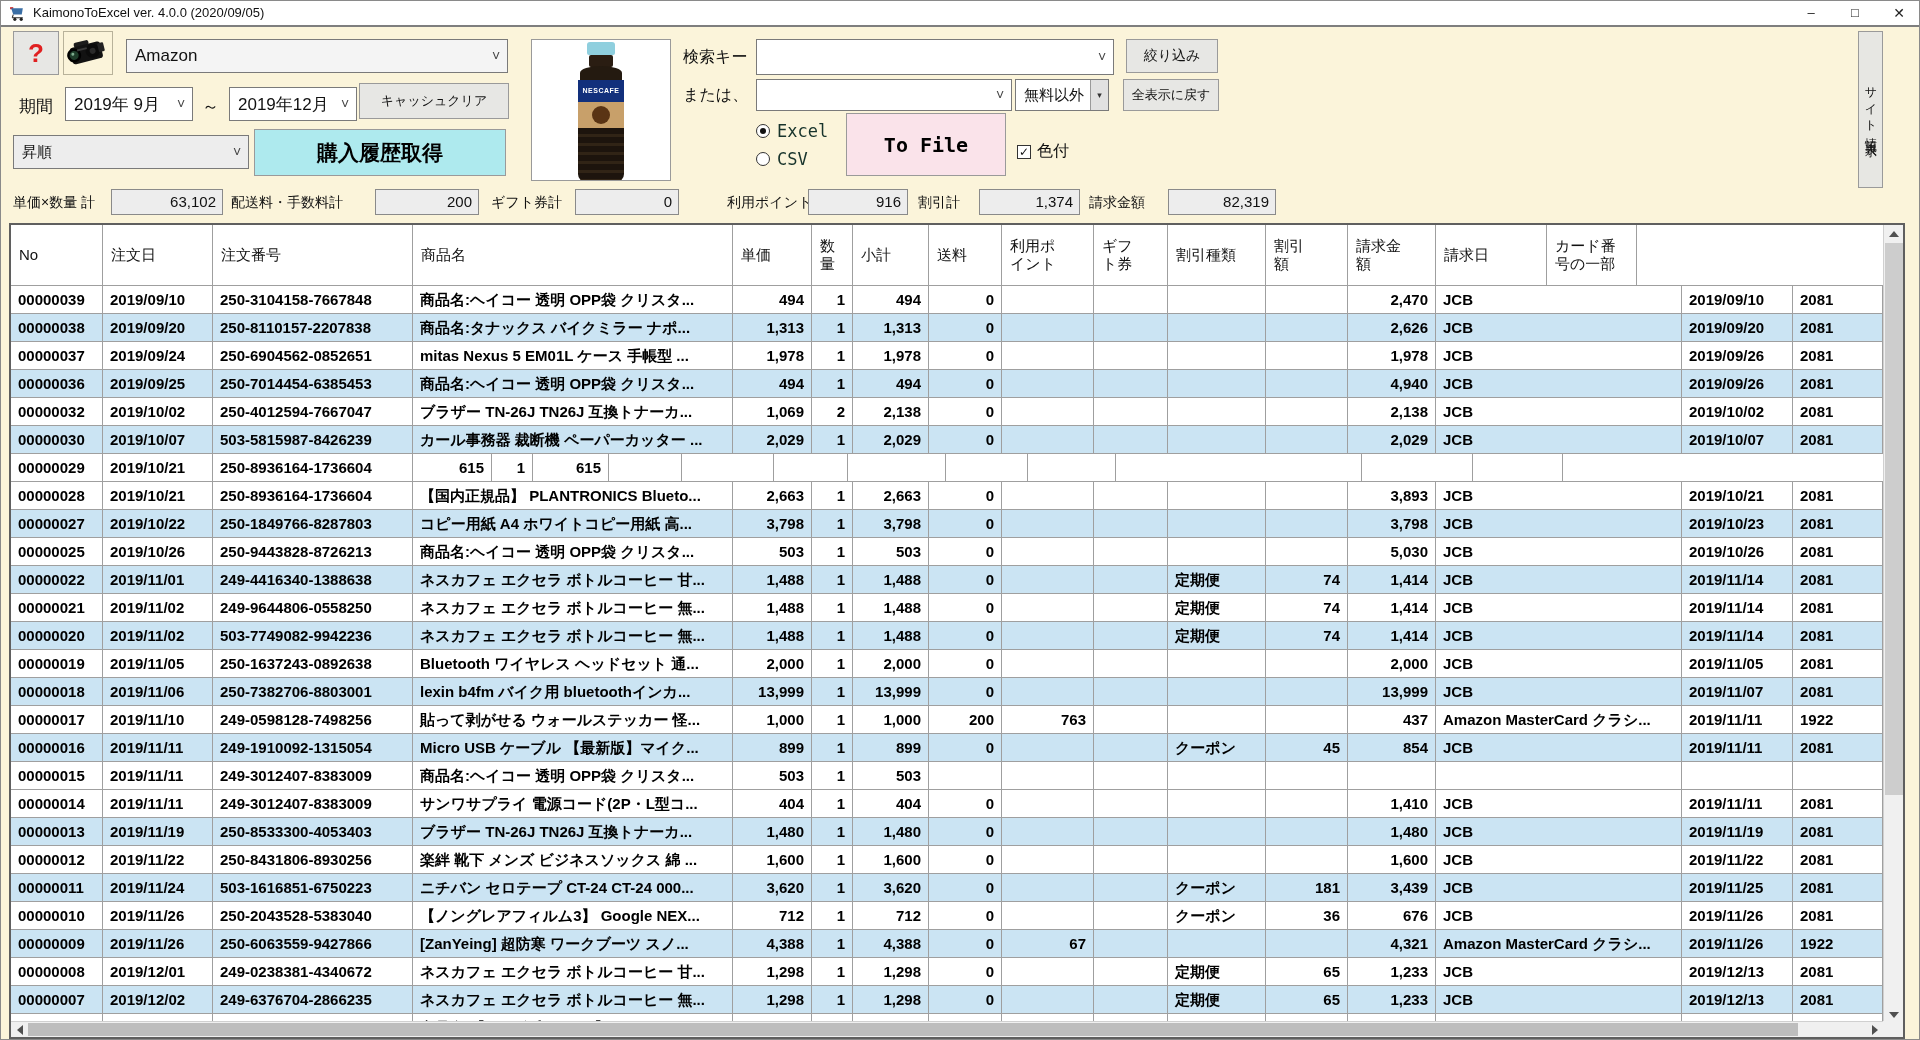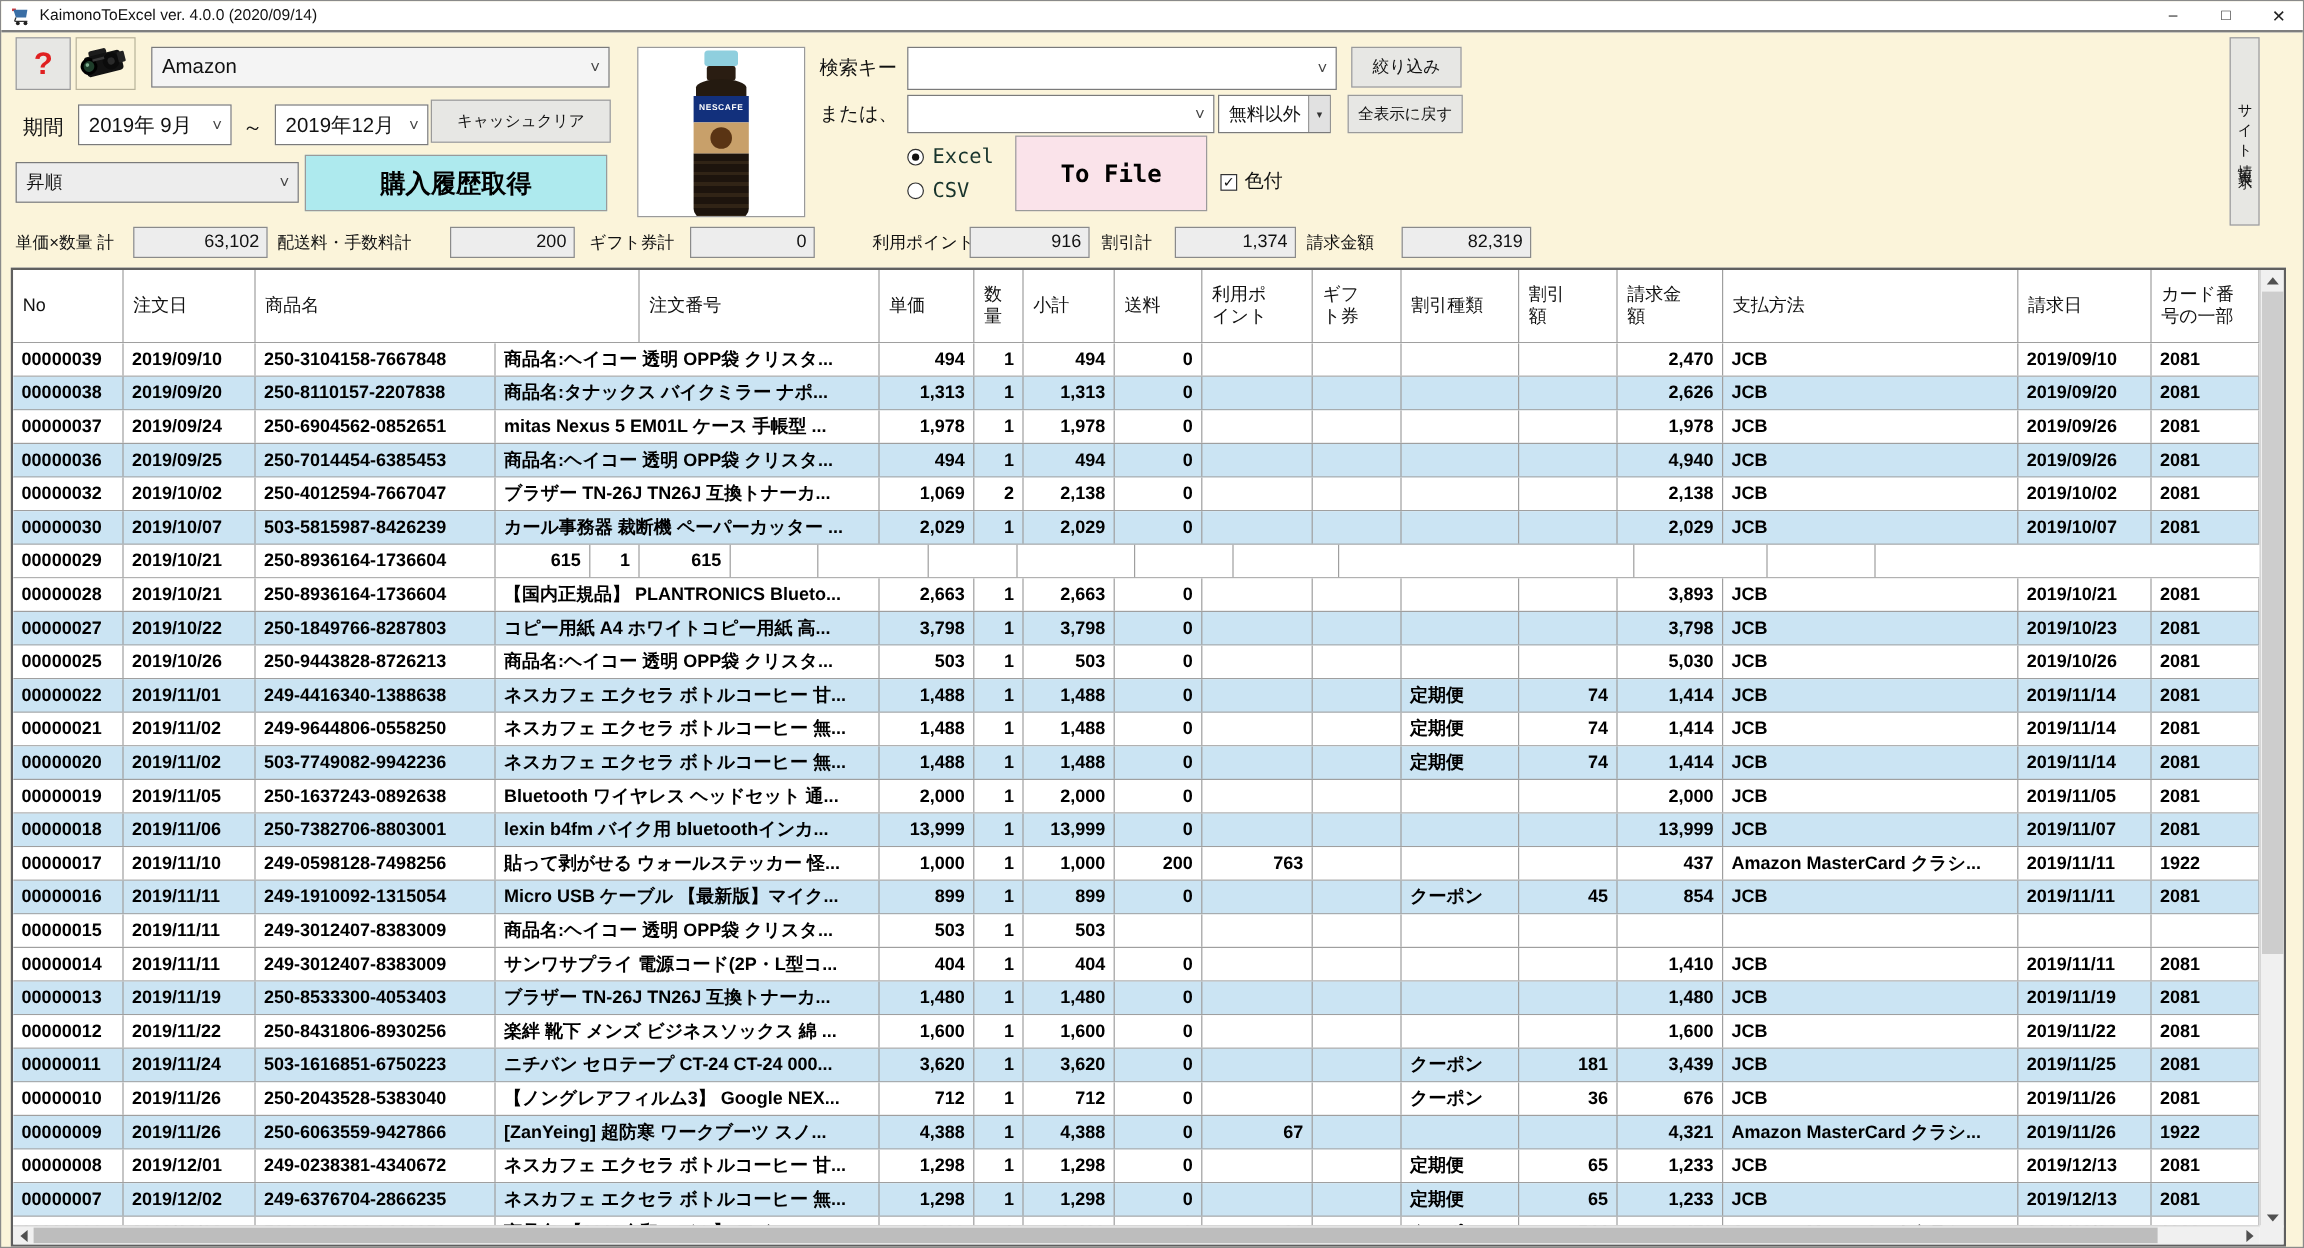--- a/index.html
+++ b/index.html
@@ -117,21 +117,21 @@
 
   <div class="titlebar">
     <svg class="app-icon" viewBox="0 0 16 16">
       <rect x="1" y="2" width="3" height="2" fill="#c33"></rect>
       <path d="M2 3 L13 3 L12 9 L4 9 Z" fill="#3a6ea5"></path>
       <line x1="4" y1="9" x2="3" y2="12" stroke="#333" stroke-width="1"></line>
       <line x1="3" y1="12" x2="13" y2="12" stroke="#333" stroke-width="1"></line>
       <circle cx="5.5" cy="13.5" r="1.5" fill="#222"></circle>
       <circle cx="11.5" cy="13.5" r="1.5" fill="#222"></circle>
     </svg>
-    <div class="title-text">KaimonoToExcel ver. 4.0.0 (2020/09/14)</div>
+    <div class="title-text">KaimonoToExcel ver. 4.0.0 (2020/09/05)</div>
     <div class="winbtn min">–</div>
     <div class="winbtn max">□</div>
     <div class="winbtn close">✕</div>
   </div>
 
   <div class="btn help-btn">?</div>
 
   <div class="camera-btn">
     <svg width="44" height="38" viewBox="0 0 44 38">
       <g transform="rotate(-14 22 19)">
@@ -229,37 +229,36 @@
   <span class="total-box tb4">916</span>
   <span class="total-label tl5">割引計</span>
   <span class="total-box tb5">1,374</span>
   <span class="total-label tl6">請求金額</span>
   <span class="total-box tb6">82,319</span>
 
   <div class="grid-wrap">
     <div class="thead" id="thead">
         <div class="th c0">No</div>
         <div class="th c1">注文日</div>
+        <div class="th c2">注文番号</div>
         <div class="th c3">商品名</div>
-        <div class="th c2">注文番号</div>
         <div class="th c4">単価</div>
         <div class="th c5">数
 量</div>
         <div class="th c6">小計</div>
         <div class="th c7">送料</div>
         <div class="th c8">利用ポ
 イント</div>
         <div class="th c9">ギフ
 ト券</div>
         <div class="th c10">割引種類</div>
         <div class="th c11">割引
 額</div>
         <div class="th c12">請求金
 額</div>
-        <div class="th c13">支払方法</div>
         <div class="th c14">請求日</div>
         <div class="th c15">カード番
 号の一部</div>
       </div>
     <div class="tbody" id="tbody">
         <div class="tr">
           <div class="td c0 al">00000039</div>
           <div class="td c1 al">2019/09/10</div>
           <div class="td c2 al">250-3104158-7667848</div>
           <div class="td c3 al">商品名:ヘイコー 透明 OPP袋 クリスタ...</div>

